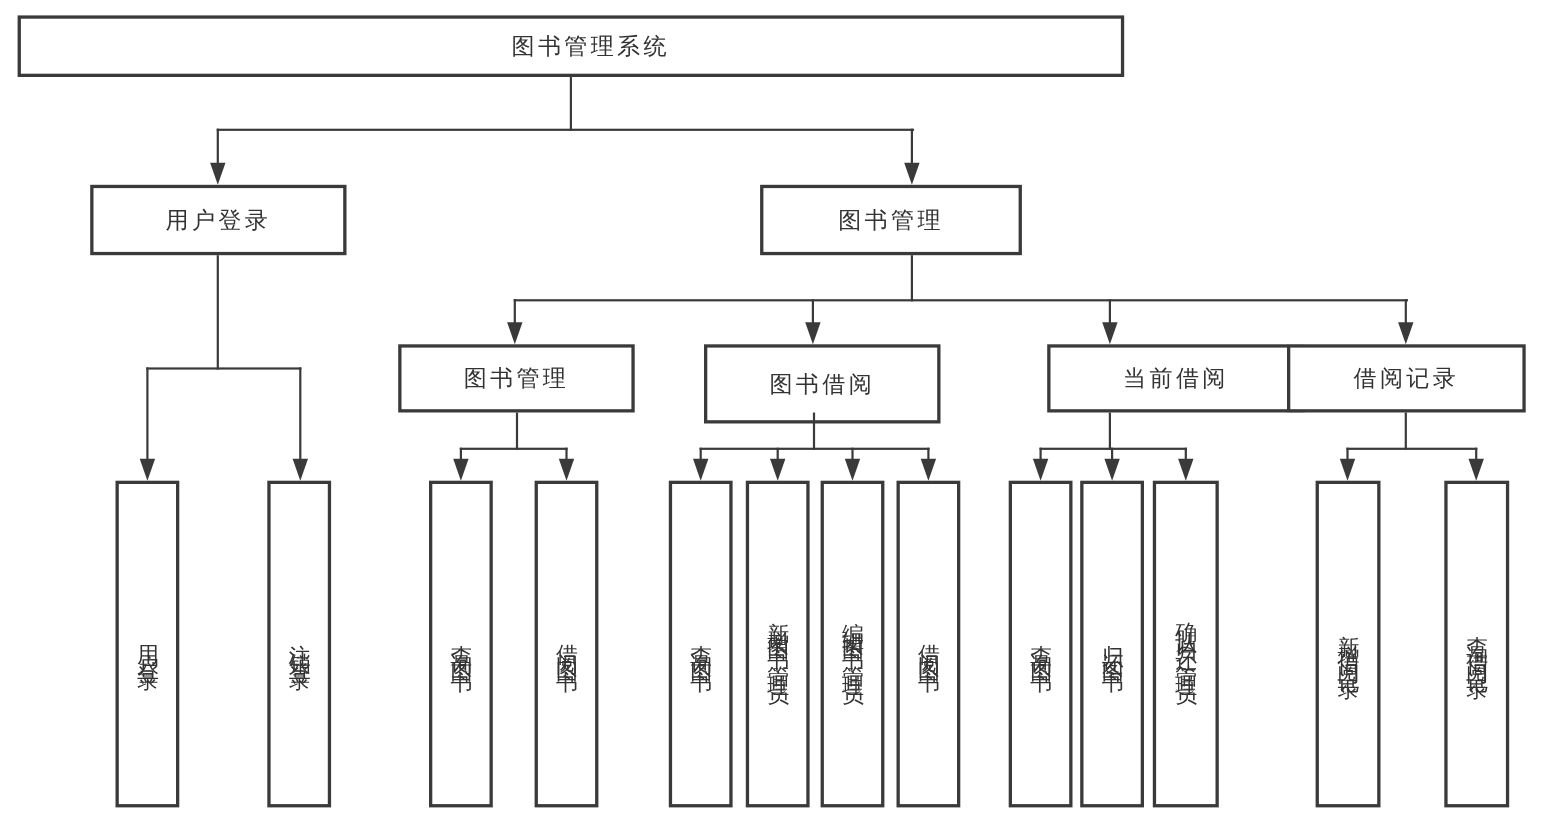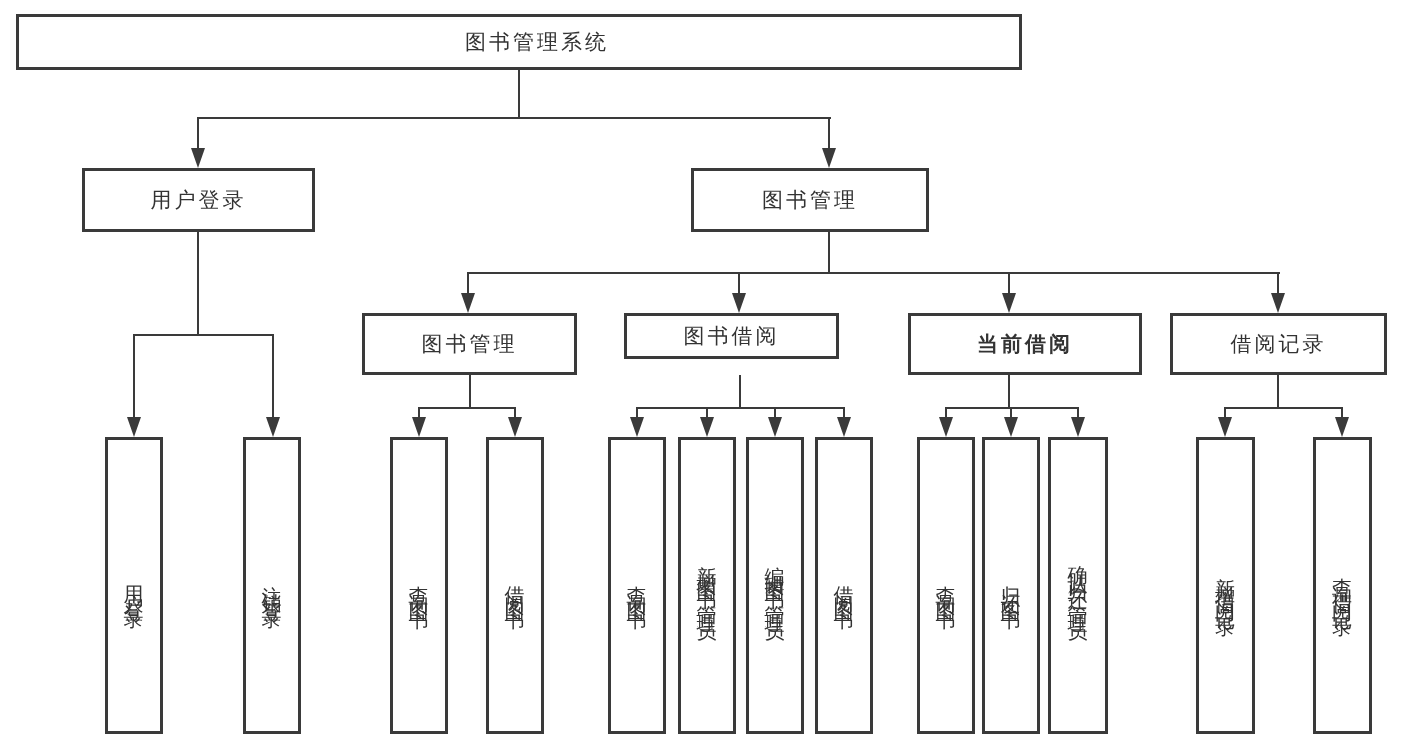--- a/index.html
+++ b/index.html
@@ -88,24 +88,24 @@
   <div class="ln" style="left:738px;top:272px;width:2px;height:22px;"></div>
   <div class="arr" style="left:732px;top:293px;"></div>
   <div class="ln" style="left:1008px;top:272px;width:2px;height:22px;"></div>
   <div class="arr" style="left:1002px;top:293px;"></div>
   <div class="ln" style="left:1277px;top:272px;width:2px;height:22px;"></div>
   <div class="arr" style="left:1271px;top:293px;"></div>
 
   <div class="node node-h" style="left:362px;top:313px;width:215px;height:62px;">
     <span>图书管理</span>
   </div>
-  <div class="node node-h" style="left:624px;top:313px;width:215px;height:46px;">
+  <div class="node node-h" style="left:640px;top:313px;width:215px;height:72px;">
     <span>图书借阅</span>
   </div>
-  <div class="node node-h" style="left:908px;top:313px;width:234px;height:62px;font-weight:bold;">
+  <div class="node node-h" style="left:952px;top:313px;width:234px;height:62px;">
     <span>当前借阅</span>
   </div>
   <div class="node node-h" style="left:1170px;top:313px;width:217px;height:62px;">
     <span>借阅记录</span>
   </div>
 
   <div class="ln" style="left:469px;top:375px;width:2px;height:34px;"></div>
   <div class="ln" style="left:418px;top:407px;width:98px;height:2px;"></div>
   <div class="ln" style="left:418px;top:407px;width:2px;height:11px;"></div>
   <div class="arr" style="left:412px;top:417px;"></div>

